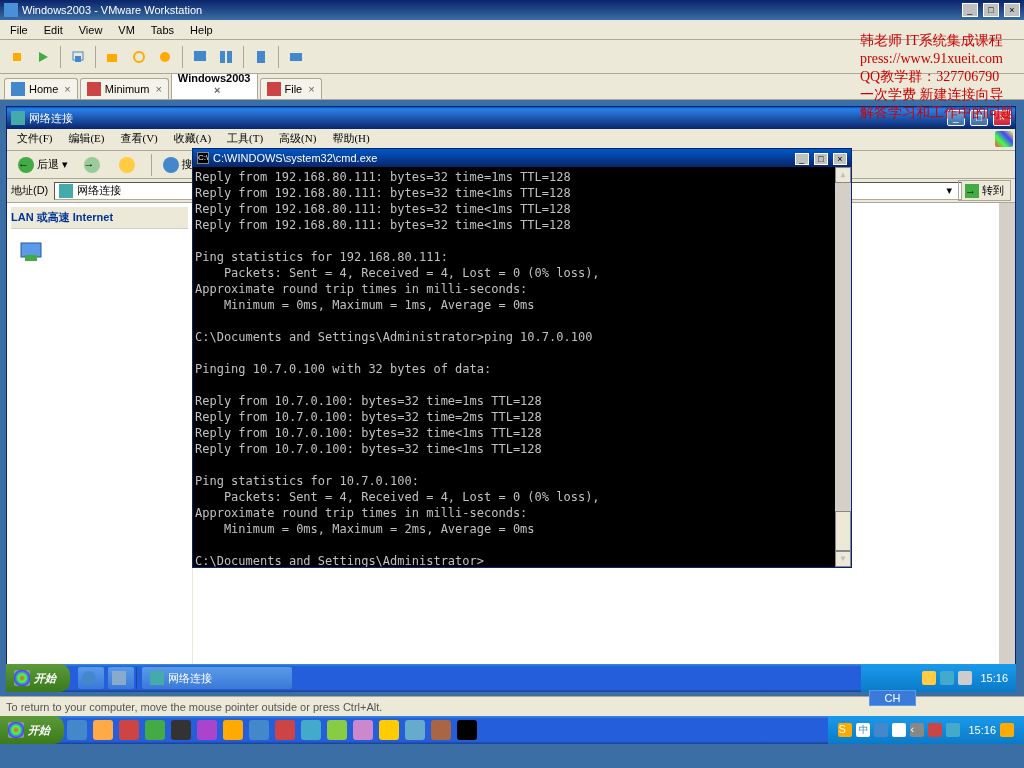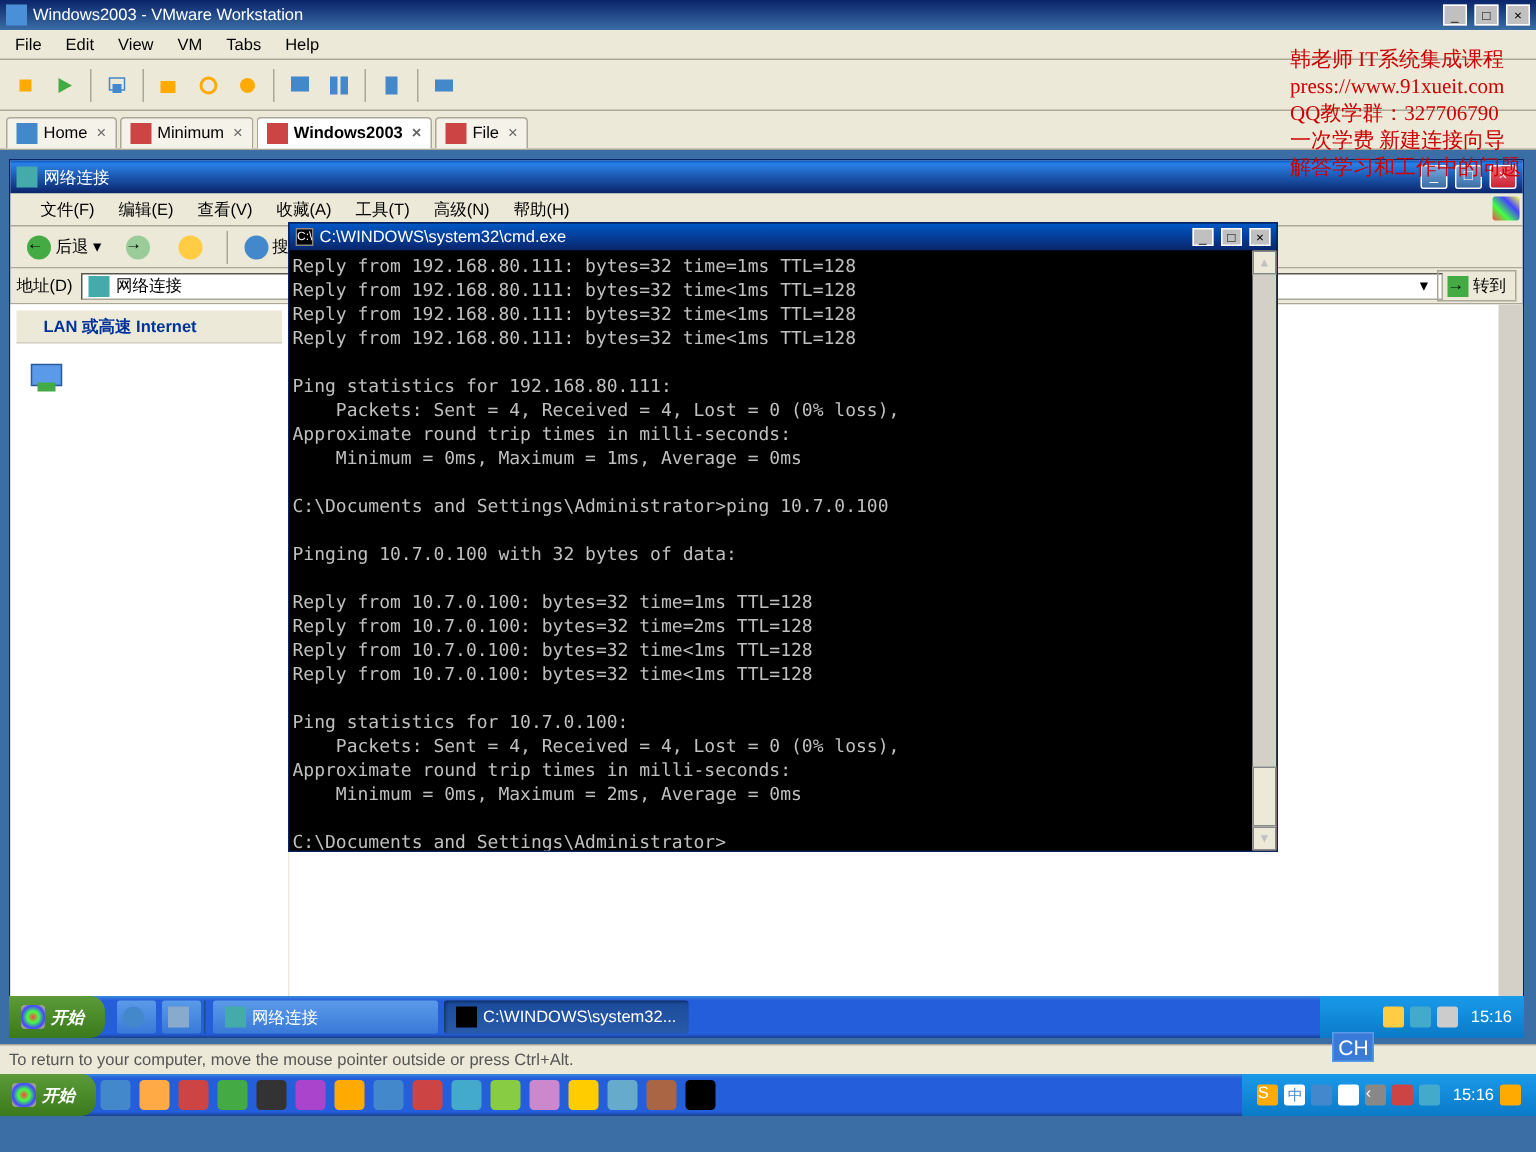--- a/index.html
+++ b/index.html
@@ -16,56 +16,56 @@
 
 .vmware-toolbar { background:#ece9d8; height:34px; display:flex; align-items:center; padding:4px; border-bottom:1px solid #aca899; position:relative; }
 .tbtn { width:22px; height:22px; border:1px solid transparent; margin:0 2px; display:inline-flex; align-items:center; justify-content:center; cursor:pointer; }
 .tbtn svg { width:16px; height:16px; }
 .tsep { width:1px; height:22px; background:#aca899; margin:0 4px; }
 
 .watermark { position:absolute; right:10px; top:32px; color:#c00; font-size:14px; line-height:18px; text-align:left; pointer-events:none; z-index:500; font-family:"Microsoft YaHei"; }
 
 .vmware-tabs { background:#ece9d8; height:26px; display:flex; align-items:flex-end; padding:0 4px; border-bottom:1px solid #aca899; }
 .vtab { display:flex; align-items:center; padding:3px 6px; background:#f5f3e9; border:1px solid #aca899; border-bottom:none; border-radius:3px 3px 0 0; margin-right:2px; cursor:pointer; font-size:11px; }
-.vtab.active { background:#fff; font-weight:bold; }
+.vtab.active { background:#fff; font-weight:bold;flex-direction:column; }
 .vtab .ticon { width:14px; height:14px; margin-right:4px; }
 .vtab .close { margin-left:6px; color:#666; cursor:pointer; }
 
 
 .vm-area { position:relative; background:#3a6ea5; height:596px; }
 
 
 .win2003 { position:absolute; left:6px; top:6px; width:1010px; height:586px; background:#3a6ea5; }
 
 
 .explorer-win { position:absolute; left:0; top:0; width:1010px; height:560px; background:#ece9d8; border:1px solid #0a246a; }
 .explorer-title { background:linear-gradient(to bottom,#0058c6,#2a80e8 10%,#0a246a); color:#fff; height:22px; display:flex; align-items:center; padding:0 4px; font-size:11px; }
 .explorer-title .eicon { width:14px; height:14px; background:#4aa; margin-right:4px; }
 .explorer-title .spacer { flex:1; }
 .explorer-title .wbtns span { display:inline-block; width:18px; height:16px; background:linear-gradient(to bottom,#7ba7e0,#3a6ea5); border:1px solid #fff; border-radius:2px; margin-left:2px; text-align:center; line-height:14px; color:#fff; font-size:10px; cursor:pointer; }
 .explorer-title .wbtns .closebtn { background:linear-gradient(to bottom,#e67,#c23); }
 
-.explorer-menu { background:#ece9d8; height:22px; display:flex; align-items:center; padding:0 12px; border-bottom:1px solid #aca899; position:relative; }
+.explorer-menu { background:#ece9d8; height:22px; display:flex; align-items:flex-start; padding:0 2px; border-bottom:1px solid #aca899; position:relative;font-family:Liberation Serif, serif; }
 .explorer-menu span { padding:2px 8px; cursor:pointer; }
 .explorer-menu .winflag { position:absolute; right:2px; top:2px; width:18px; height:16px; background:linear-gradient(45deg,#f44,#4f4,#44f,#ff4); border-radius:2px; }
 
 .explorer-tbar { background:#ece9d8; height:28px; display:flex; align-items:center; padding:2px 4px; border-bottom:1px solid #aca899; }
 .etbtn { display:flex; align-items:center; padding:2px 6px; border:1px solid transparent; cursor:pointer; margin-right:2px; }
 .etbtn .ei { width:16px; height:16px; margin-right:3px; background:#6a6; border-radius:8px; }
 
 .explorer-addr { background:#ece9d8; height:24px; display:flex; align-items:center; padding:2px 4px; border-bottom:1px solid #aca899; }
 .explorer-addr .albl { margin-right:6px; }
 .explorer-addr .abox { flex:1; background:#fff; border:1px inset #aca899; height:18px; display:flex; align-items:center; padding:0 4px; }
 .explorer-addr .abox .aicon { width:14px; height:14px; background:#4aa; margin-right:4px; }
 .explorer-addr .gobtn { margin-left:6px; display:flex; align-items:center; padding:2px 6px; border:1px solid #aca899; cursor:pointer; }
 .explorer-addr .gobtn .gicon { width:14px; height:14px; background:#4a4; margin-right:3px; }
 
 .explorer-body { display:flex; height:calc(100% - 96px); background:#fff; }
 .wlist { width:186px; background:#fff; border-right:1px solid #ece9d8; padding:4px; overflow:hidden; }
-.whdr { background:#ece9d8; color:#003399; font-weight:bold; padding:3px 18px; font-size:11px; border-bottom:1px solid #d4d0c8; }
+.whdr { background:#ece9d8; color:#003399; font-weight:bold; padding:3px 0; font-size:11px; border-bottom:1px solid #d4d0c8; }
 .witem { display:flex; align-items:center; padding:6px; cursor:pointer; }
 .witem .wicon { width:32px; height:32px; margin-right:6px; display:flex; align-items:center; justify-content:center; }
 .witem .wtxt { font-size:11px; line-height:13px; }
 .witem .wsub { color:#888; font-size:10px; }
 
 
 .cmd-win { position:absolute; left:186px; top:42px; width:660px; height:420px; border:1px solid #0a246a; background:#000; z-index:200; }
 .cmd-title { background:linear-gradient(to bottom,#0058c6,#0a246a); color:#fff; height:18px; display:flex; align-items:center; padding:0 4px; font-size:11px; }
 .cmd-title .cicon { width:12px; height:12px; background:#000; border:1px solid #888; margin-right:4px; font-size:8px; line-height:10px; text-align:center; }
 .cmd-title .spacer { flex:1; }
@@ -78,21 +78,21 @@
 
 
 .guest-taskbar { position:absolute; left:0; right:0; bottom:0; height:28px; background:linear-gradient(to bottom,#3f8cde,#245edb 10%,#245edb 90%,#1a3f8f); display:flex; align-items:center; z-index:100; }
 .guest-start { background:linear-gradient(to bottom,#5c9a3a,#3a7a1a); color:#fff; height:28px; padding:0 14px 0 8px; display:flex; align-items:center; font-weight:bold; border-radius:0 10px 10px 0; cursor:pointer; font-style:italic; }
 .guest-start .sicon { width:16px; height:16px; margin-right:4px; background:radial-gradient(#f44,#4f4,#44f,#ff4); border-radius:3px; }
 .task-item { background:linear-gradient(to bottom,#5a9ae8,#3a7ad8); height:22px; margin:0 2px; padding:0 8px; display:flex; align-items:center; color:#fff; border-radius:2px; cursor:pointer; min-width:150px; font-size:11px; }
 .task-item.active { background:linear-gradient(to bottom,#1a4a9a,#2a5aaa); box-shadow:inset 1px 1px 2px rgba(0,0,0,.4); }
 .task-item .ticon { width:14px; height:14px; margin-right:4px; background:#4aa; }
 .guest-tray { margin-left:auto; background:linear-gradient(to bottom,#1a9aea,#0a7ac8); height:28px; padding:0 8px; display:flex; align-items:center; color:#fff; font-size:11px; }
 .guest-tray .trayicon { width:14px; height:14px; margin:0 2px; background:#fc4; border-radius:2px; }
-.lang { background:#3a7ad8; color:#fff; padding:1px 3px; font-size:14px; margin-right:4px; border:1px solid #5a9ae8;margin-top:39px; }
+.lang { background:#3a7ad8; color:#fff; padding:1px 15px; font-size:11px; margin-right:4px; border:1px solid #5a9ae8;margin-top:39px; }
 
 
 .vm-hint { background:#ece9d8; color:#555; padding:4px 6px; font-size:11px; height:20px; border-top:1px solid #aca899; }
 .host-taskbar { height:28px; background:linear-gradient(to bottom,#3f8cde,#245edb 10%,#245edb 90%,#1a3f8f); display:flex; align-items:center; }
 .host-taskbar .qicon { width:20px; height:20px; margin:0 3px; border-radius:3px; cursor:pointer; }
 </style>
 </head>
 <body>
 
 <div class="vmware-title">
@@ -330,24 +330,20 @@
       <div class="task-item" style="min-width:24px;padding:0 4px">
           <div class="ticon" style="background:#48c;border-radius:7px"></div>
         </div>
       <div class="task-item" style="min-width:24px;padding:0 4px">
           <div class="ticon" style="background:#8ac"></div>
         </div>
       <div style="width:4px;border-left:1px solid #1a4a9a;height:22px"></div>
       <div class="task-item">
           <div class="ticon"></div>
           <span>网络连接</span>
-        </div>
-      <div class="task-item active">
-          <div class="ticon" style="background:#000"></div>
-          <span>C:\WINDOWS\system32...</span>
         </div>
       <div class="guest-tray">
         <span class="lang">CH</span>
         <div class="trayicon" style="background:#fc4"></div>
         <div class="trayicon" style="background:#4ac"></div>
         <div class="trayicon" style="background:#ccc"></div>
         <span style="margin-left:6px">15:16</span>
       </div>
     </div>
 

